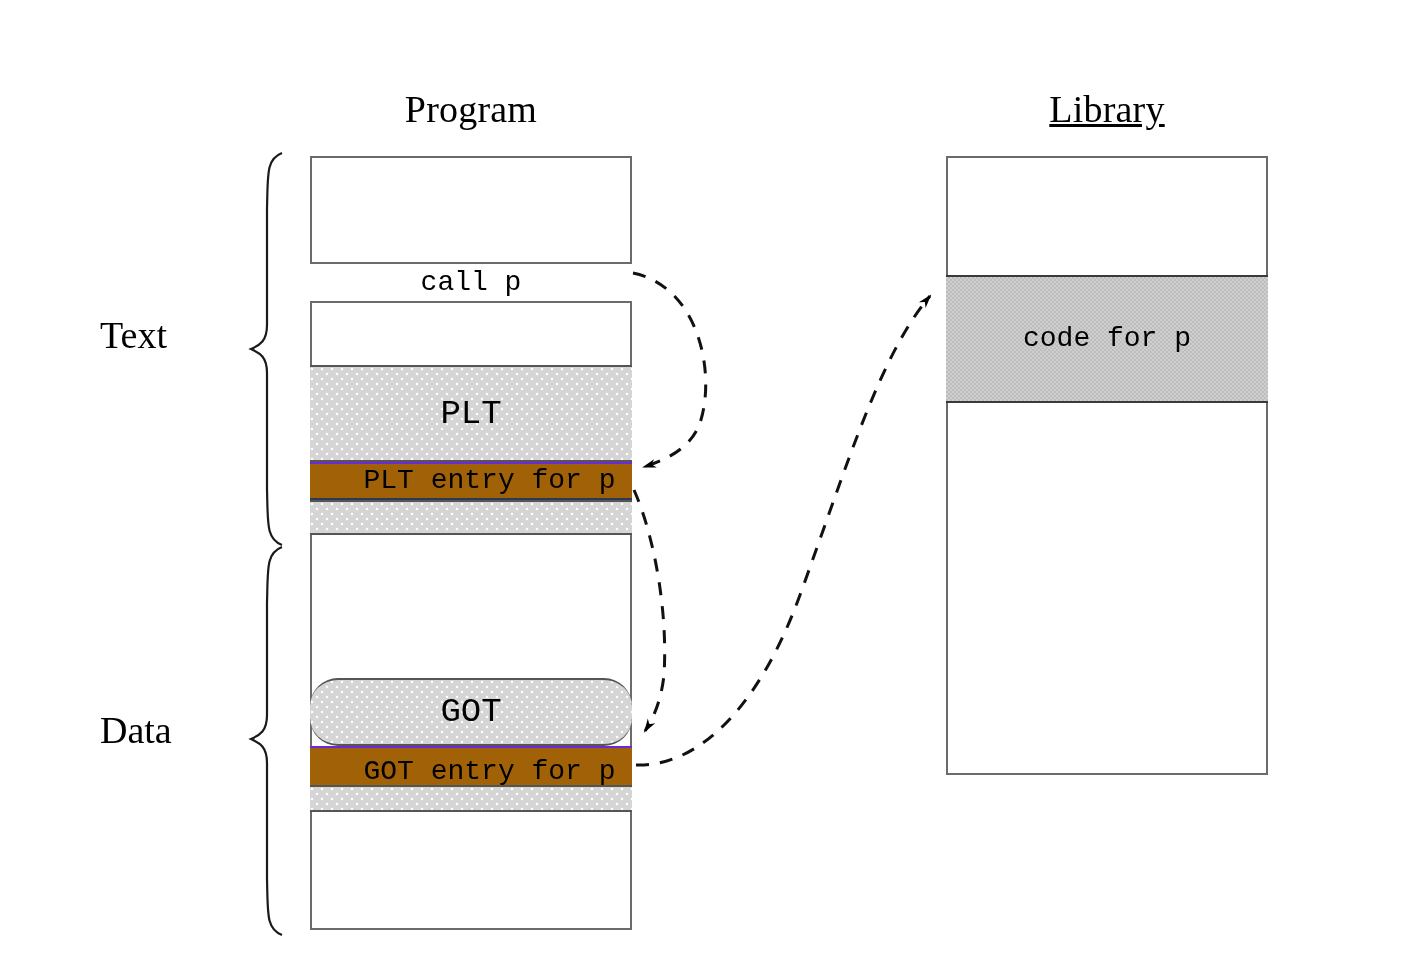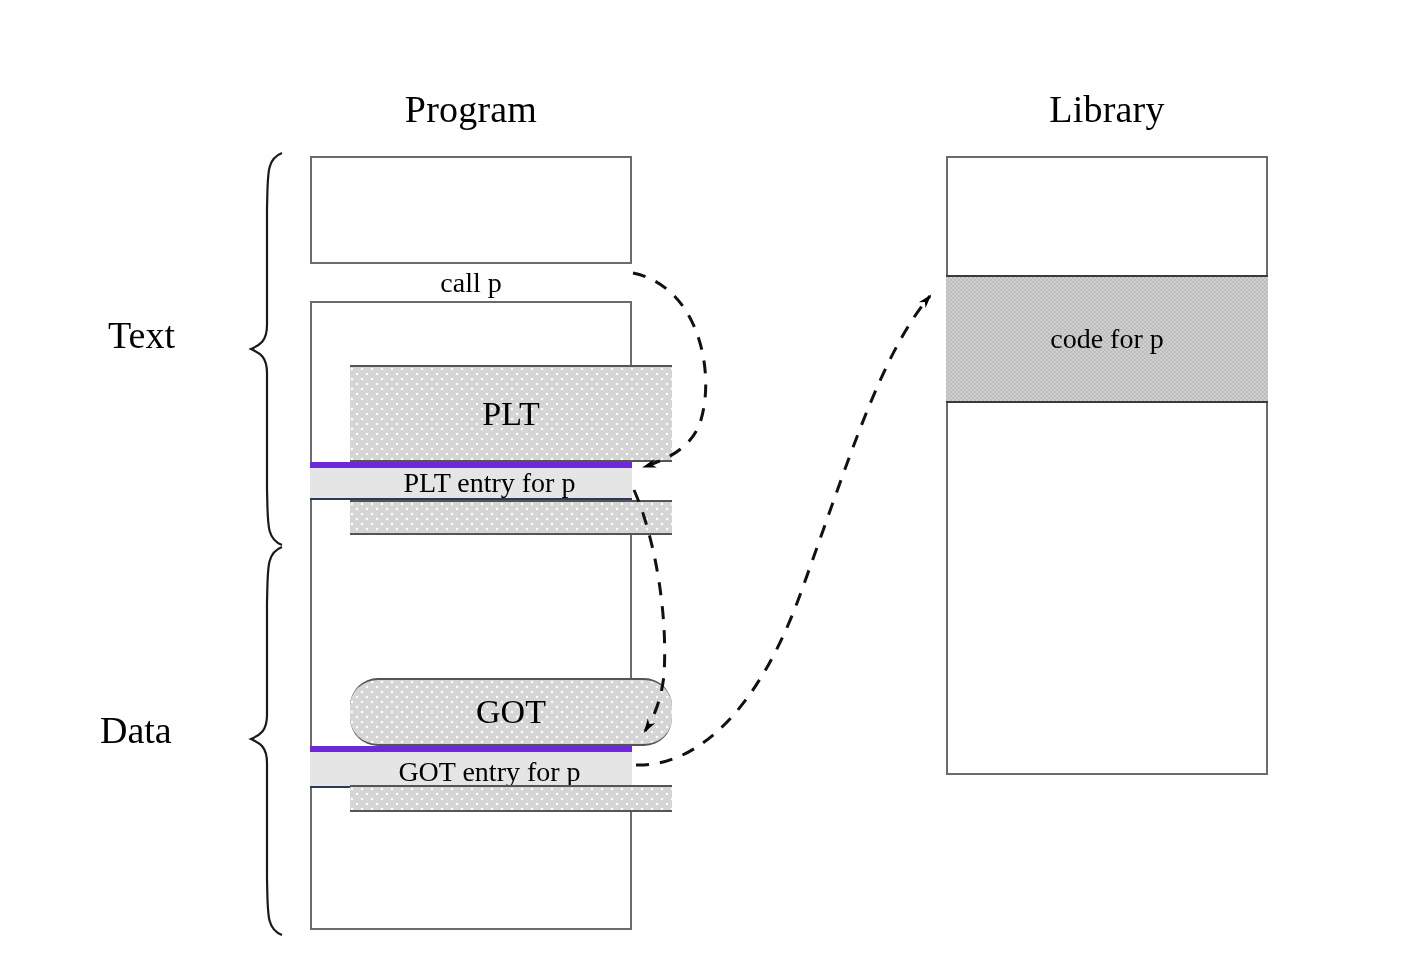--- a/index.html
+++ b/index.html
@@ -16,31 +16,31 @@
   .title{
     position:absolute;
     font-family:"Liberation Serif", serif;
     font-size:38px;
     color:#000;
     text-align:center;
     white-space:nowrap;
     letter-spacing:.2px;
   }
   #program-title{left:310px;top:72px;width:322px;}
-  #library-title{left:946px;top:72px;width:322px;}
+  #library-title{left:946px;top:72px;width:322px;text-decoration:underline;}
 
   
   .bracket-label{
     position:absolute;
     font-family:"Liberation Serif", serif;
     font-size:38px;
     color:#000;
     white-space:nowrap;
   }
-  #text-label{left:100px;top:298px;margin-left:8px;}
+  #text-label{left:100px;top:298px;}
   #data-label{left:100px;top:693px;}
 
   
   .memblock{
     position:absolute;
     box-sizing:border-box;
     border:2px solid #6b6b6b;
     background:#ffffff;
   }
   #program-box{left:310px;top:141px;width:322px;height:774px;}
@@ -50,21 +50,21 @@
   .band{
     position:absolute;
     left:-2px;
     width:322px;
     box-sizing:border-box;
     display:flex;
     align-items:center;
     justify-content:center;
   }
   .band .lbl{
-    font-family:Liberation Serif, serif;
+    font-family:Liberation Mono, monospace;
     color:#000;
     white-space:nowrap;
     line-height:1;
   }
 
   
   .row-plain{
     border-top:2px solid #6b6b6b;
     border-bottom:2px solid #6b6b6b;
     background:#ffffff;
@@ -72,39 +72,38 @@
 
   
   .stipple{
     background-color:#d5d5d5;
     background-image:
       radial-gradient(circle at 2px 2px, #ffffff 1.4px, transparent 1.6px),
       radial-gradient(circle at 7px 7px, #ffffff 1.4px, transparent 1.6px);
     background-size:10px 10px,10px 10px;
     border-top:2px solid #555;
     border-bottom:2px solid #555;
-    margin-left:40px;
   }
 
   
   .checker{
     background-color:#cfcfcf;
     background-image:
       linear-gradient(45deg,#bdbdbd 25%,transparent 25%,transparent 75%,#bdbdbd 75%),
       linear-gradient(45deg,#bdbdbd 25%,transparent 25%,transparent 75%,#bdbdbd 75%);
     background-size:4px 4px;
     background-position:0 0,2px 2px;
     border-top:2px solid #3a3a3a;
     border-bottom:2px solid #3a3a3a;
   }
 
   
   .hl-blue{
-    background:#e5e5e5;
-    border-top:6px solid #6d28d9;
+    background:#a16207;
+    border-top:2px solid #6d28d9;
     border-bottom:2px solid #2b3a55;
     padding-left:37px;
   }
 
   .fs-big{font-size:34px;}
   .fs-mid{font-size:28px;}
 
   
   .brace{position:absolute;}
 

